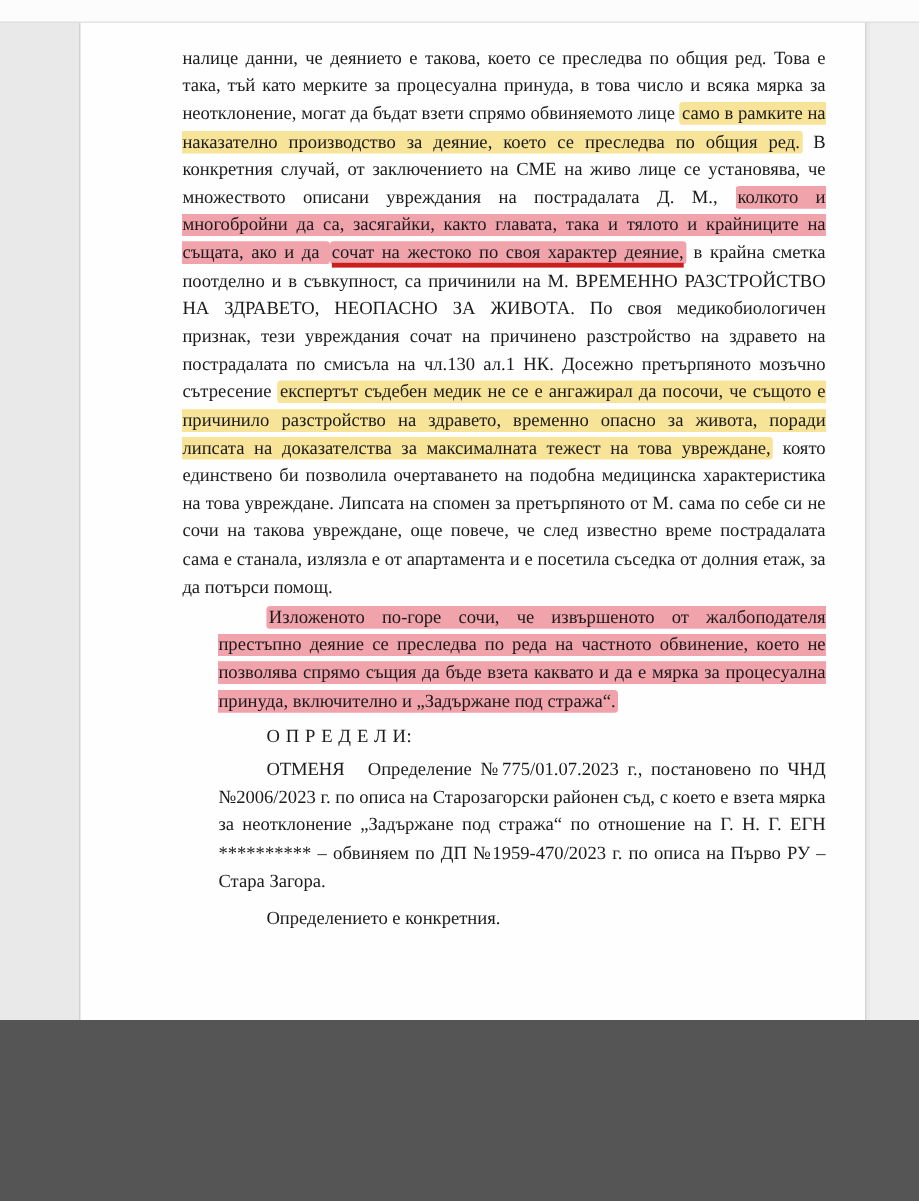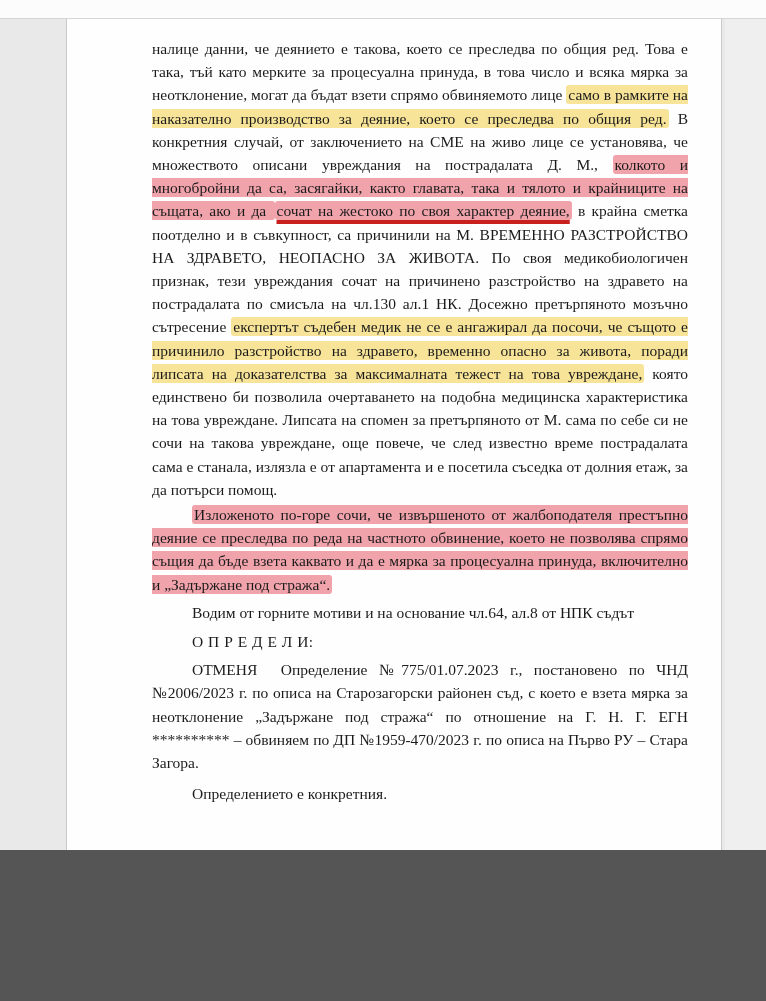--- a/index.html
+++ b/index.html
@@ -24,21 +24,21 @@
   .page-1{top:0;height:897px;border-bottom:1px solid #c9c9c9;}
   .page-2-stub{top:906px;height:27px;border-top:1px solid #c9c9c9;}
   
   .doc-content{
     position:absolute;left:0;top:0;right:0;
     padding:18px 33px 0 85px;
     font-size:15.5px;line-height:23.2px;color:#1b1b1b;
     text-align:justify;
   }
   .doc-content p{margin:0;}
-  p.indent{text-indent:40px;}
+  p.indent{text-indent:40px;margin-left:30px;}
   p.p2{margin-top:2px;}
   p.p3{margin-top:5px;}
   p.p4{margin-top:6px;letter-spacing:.5px;}
   p.p5{margin-top:5px;}
   p.p6{margin-top:8px;}
   p.p7{margin-top:7px;}
   .bold{font-weight:normal;}
   .gap-after{margin-right:12px;}
   .hl-y{background:#f7e498;border-radius:3px;padding:1px 2px;}
   .hl-p{background:#f1a3ac;border-radius:3px;padding:1px 2px;}
@@ -118,21 +118,20 @@
   <div class="viewer">
     <div class="right-gutter"></div>
 
     <div class="page page-1">
       <div class="doc-content">
 
         <p class="p1"><span>налице данни, че деянието е такова, което се преследва по общия ред. Това е така, тъй като мерките за процесуална принуда, в това число и всяка мярка за неотклонение, могат да бъдат взети спрямо обвиняемото лице </span><span class="hl-y">само в рамките на наказателно производство за деяние, което се преследва по общия ред.</span><span> В конкретния случай, от заключението на СМЕ на живо лице се установява, че множеството описани увреждания на пострадалата Д. М., </span><span class="hl-p">колкото и многобройни да са, засягайки, както главата, така и тялото и крайниците на същата, ако и да </span><span class="hl-p red-ul">сочат на жестоко по своя характер деяние,</span><span> в крайна сметка поотделно и в съвкупност, са причинили на М. ВРЕМЕННО РАЗСТРОЙСТВО НА ЗДРАВЕТО, НЕОПАСНО ЗА ЖИВОТА. По своя медикобиологичен признак, тези увреждания сочат на причинено разстройство на здравето на пострадалата по смисъла на чл.130 ал.1 НК. Досежно претърпяното мозъчно сътресение </span><span class="hl-y">експертът съдебен медик не се е ангажирал да посочи, че същото е причинило разстройство на здравето, временно опасно за живота, поради липсата на доказателства за максималната тежест на това увреждане,</span><span> която единствено би позволила очертаването на подобна медицинска характеристика на това увреждане. Липсата на спомен за претърпяното от М. сама по себе си не сочи на такова увреждане, още повече, че след известно време пострадалата сама е станала, излязла е от апартамента и е посетила съседка от долния етаж, за да потърси помощ.</span></p>
 
         <p class="indent p2"><span class="hl-p">Изложеното по-горе сочи, че извършеното от жалбоподателя престъпно деяние се преследва по реда на частното обвинение, което не позволява спрямо същия да бъде взета каквато и да е мярка за процесуална принуда, включително и „Задържане под стража“.</span></p>
 
-        <p class="indent p3">Водим от горните мотиви и на основание чл.64, ал.8 от НПК съдът</p>
 
         <p class="indent p4 bold">О П Р Е Д Е Л И:</p>
 
         <p class="indent p5"><span class="bold gap-after">ОТМЕНЯ</span><span> Определение №775/01.07.2023 г., постановено по ЧНД №2006/2023 г. по описа на Старозагорски районен съд, с което е взета мярка за неотклонение „Задържане под стража“ по отношение на </span><span class="bold">Г. Н. Г.</span><span> ЕГН ********** – обвиняем по ДП №1959-470/2023 г. по описа на Първо РУ – Стара Загора.</span></p>
 
         <p class="indent p6">Определението е конкретния.</p>
 
       </div>
 
       <div class="page-num">4</div>

